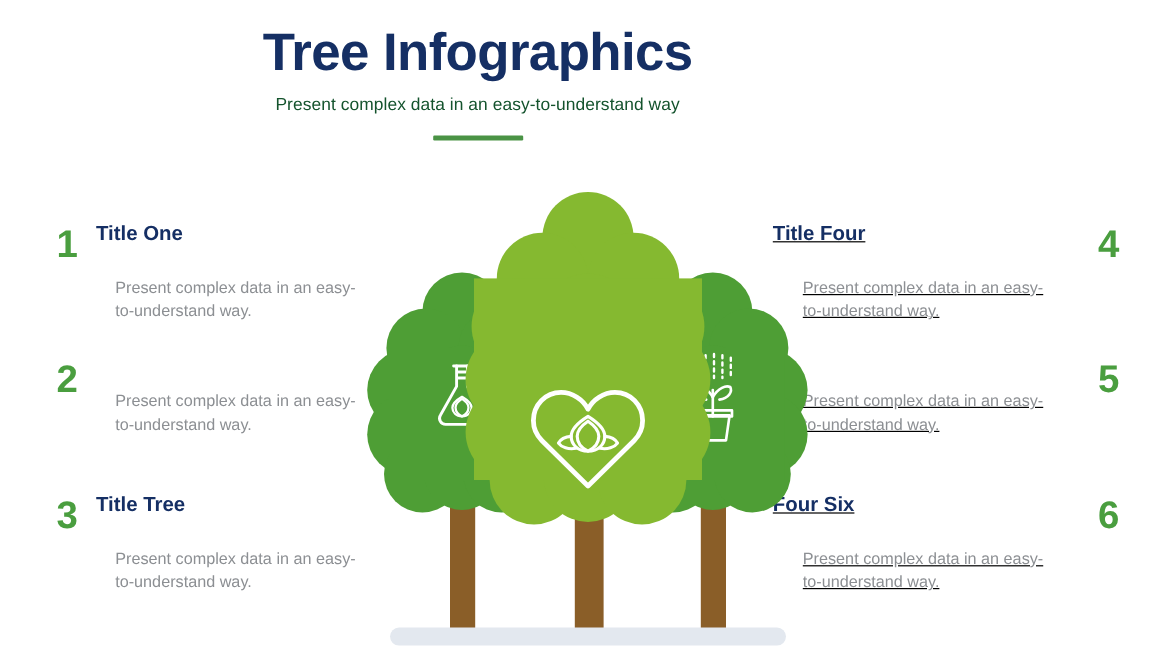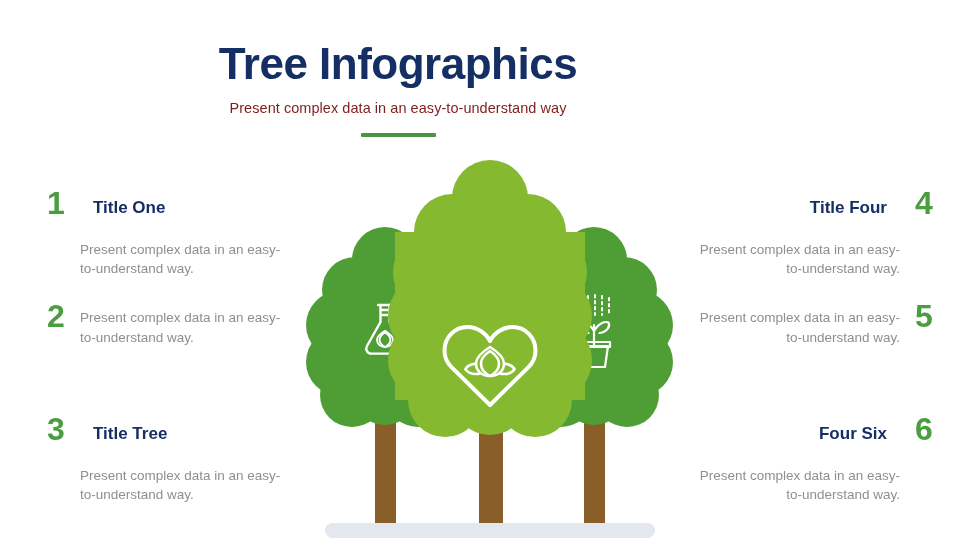--- a/index.html
+++ b/index.html
@@ -15,33 +15,33 @@
     position: relative;
   }
 
   
   .header {
     position: absolute;
     top: 0;
     left: 0;
     width: 796px;
     text-align: center;
-    padding-top: 42px;
+    padding-top: 22px;
   }
   .main-title {
     font-size: 44px;
     font-weight: bold;
     color: #152f64;
     letter-spacing: -0.5px;
     line-height: 1.0;
     margin: 0;
   }
   .subtitle {
     font-size: 14.5px;
-    color: #7f1d1d;
+    color: #14532d;
     margin: 0;
     padding-top: 14px;
     letter-spacing: 0.05px;
   }
   .divider {
     width: 75px;
     height: 4px;
     background: #4a9345;
     margin: 17px auto 0 auto;
     border-radius: 1px;
@@ -74,33 +74,33 @@
     line-height: 0.95;
     width: 40px;
     flex: 0 0 40px;
     text-align: center;
     padding-top: 2px;
   }
   .item-text {
     flex: 1 1 auto;
   }
   .col-left .item-text { text-align: left;  padding-left: 4px; }
-  .col-right .item-text{ text-align: right; padding-right: 4px; }
+  .col-right .item-text{ padding-right: 4px; text-decoration: underline; }
 
   .item-title {
     font-size: 17px;
     font-weight: bold;
     color: #152f64;
-    margin: 13px;
+    margin: 0;
     line-height: 1.1;
   }
   .item-desc {
     font-size: 13.5px;
     color: #8c8f93;
-    margin: 0;
+    margin: 16px;
     padding-top: 9px;
     line-height: 1.45;
     max-width: 215px;
   }
   .col-right .item-desc {
     margin-left: auto;
   }
 
   
   .scene {

